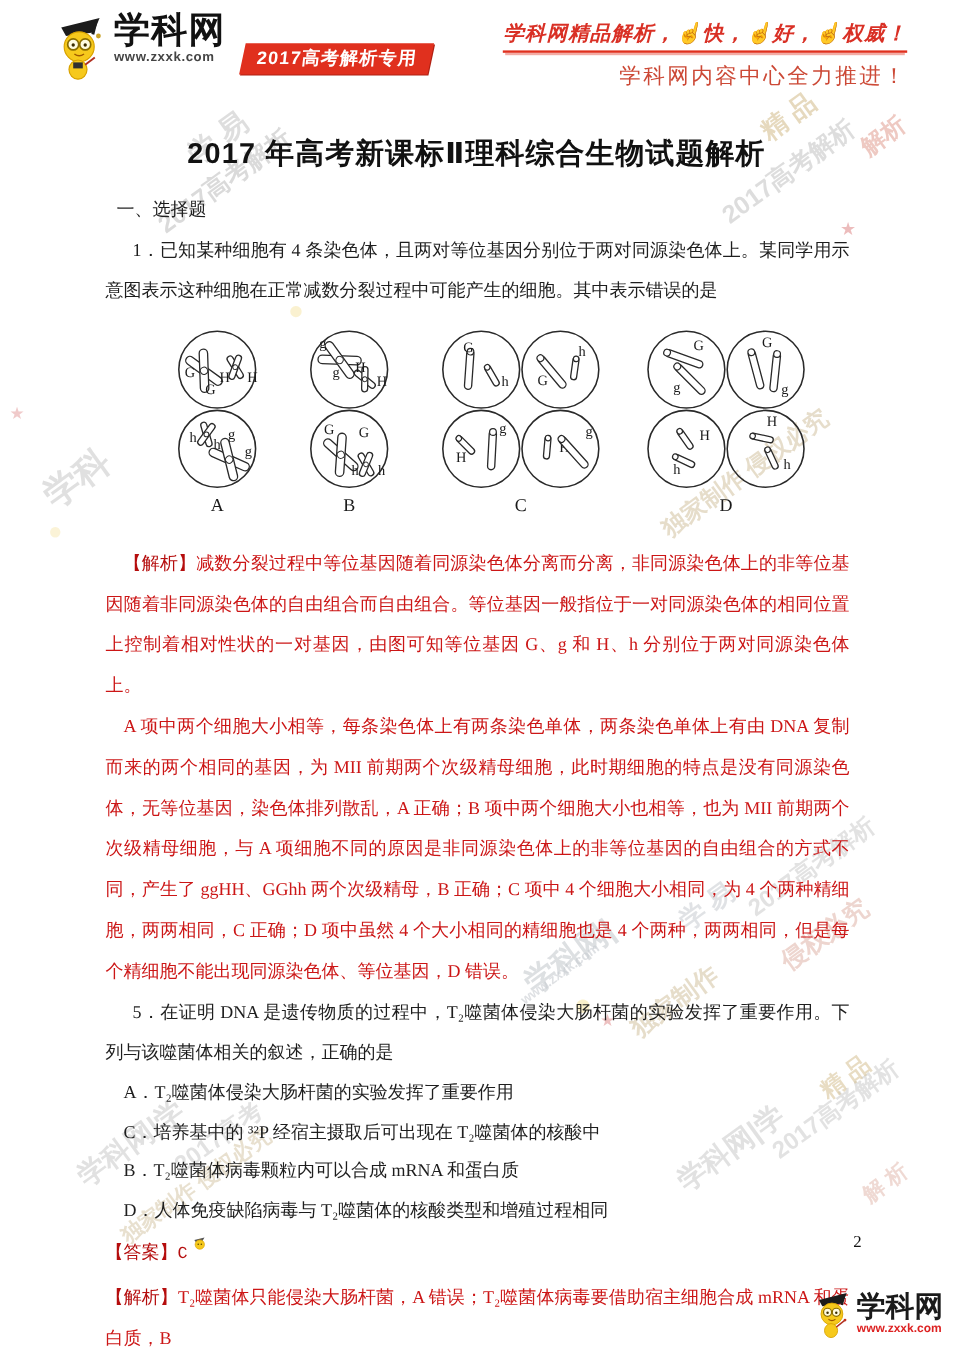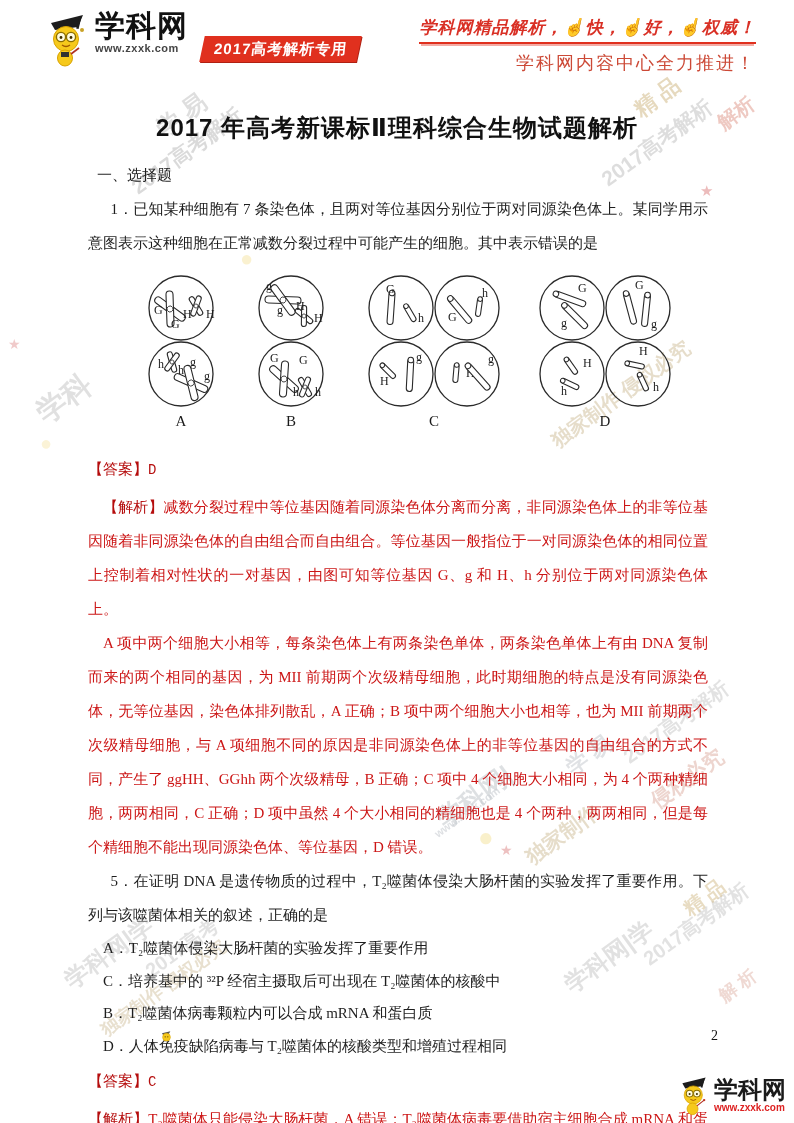--- a/index.html
+++ b/index.html
@@ -122,21 +122,21 @@
       <div class="slogan1">学科网精品解析，☝快，☝好，☝权威！</div>
       <div class="slogan2">学科网内容中心全力推进！</div>
     </div>
   </div>
 
   <h1 class="doc-title">2017 年高考新课标Ⅱ理科综合生物试题解析</h1>
 
   <div class="content">
     <p class="sec">一、选择题</p>
 
-    <p class="ind15">1．已知某种细胞有 7 条染色体，且两对等位基因分别位于两对同源染色体上。某同学用示意图表示这种细胞在正常减数分裂过程中可能产生的细胞。其中表示错误的是</p>
+    <p class="ind15">1．已知某种细胞有 4 条染色体，且两对等位基因分别位于两对同源染色体上。某同学用示意图表示这种细胞在正常减数分裂过程中可能产生的细胞。其中表示错误的是</p>
 
     <div id="diagram-wrap">
       <svg id="diagram" width="580" height="170" viewBox="0 0 580 170">
           <circle cx="57" cy="42" r="32" fill="none" stroke="#2a2a2a" stroke-width="1.3"></circle>
           <circle cx="57" cy="108" r="32" fill="none" stroke="#2a2a2a" stroke-width="1.3"></circle>
           <circle cx="167" cy="42" r="32" fill="none" stroke="#2a2a2a" stroke-width="1.3"></circle>
           <circle cx="167" cy="108" r="32" fill="none" stroke="#2a2a2a" stroke-width="1.3"></circle>
           <circle cx="277" cy="42" r="32" fill="none" stroke="#2a2a2a" stroke-width="1.3"></circle>
           <circle cx="343" cy="42" r="32" fill="none" stroke="#2a2a2a" stroke-width="1.3"></circle>
           <circle cx="277" cy="108" r="32" fill="none" stroke="#2a2a2a" stroke-width="1.3"></circle>
@@ -281,21 +281,20 @@
             <circle cx="0" cy="-8" r="2.3" fill="#fff" stroke="#2a2a2a" stroke-width="1"></circle>
           </g>
           <text x="529" y="125" font-size="12" font-family="&quot;Liberation Serif&quot;,&quot;DejaVu Serif&quot;,serif" fill="#1a1a1a">h</text>
           <text x="57" y="160" font-size="15" text-anchor="middle" font-family="&quot;Liberation Serif&quot;,&quot;DejaVu Serif&quot;,serif" fill="#1a1a1a">A</text>
           <text x="167" y="160" font-size="15" text-anchor="middle" font-family="&quot;Liberation Serif&quot;,&quot;DejaVu Serif&quot;,serif" fill="#1a1a1a">B</text>
           <text x="310" y="160" font-size="15" text-anchor="middle" font-family="&quot;Liberation Serif&quot;,&quot;DejaVu Serif&quot;,serif" fill="#1a1a1a">C</text>
           <text x="481" y="160" font-size="15" text-anchor="middle" font-family="&quot;Liberation Serif&quot;,&quot;DejaVu Serif&quot;,serif" fill="#1a1a1a">D</text>
         </svg>
     </div>
 
-    <p class="ans-line"><span class="marker">【答案】</span><span class="ans-letter">D</span></p>
 
     <p class="red ind1"><span class="marker">【解析】</span><span>减数分裂过程中等位基因随着同源染色体分离而分离，非同源染色体上的非等位基因随着非同源染色体的自由组合而自由组合。等位基因一般指位于一对同源染色体的相同位置上控制着相对性状的一对基因，由图可知等位基因 G、g 和 H、h 分别位于两对同源染色体上。</span></p>
 
     <p class="red ind1">A 项中两个细胞大小相等，每条染色体上有两条染色单体，两条染色单体上有由 DNA 复制而来的两个相同的基因，为 MII 前期两个次级精母细胞，此时期细胞的特点是没有同源染色体，无等位基因，染色体排列散乱，A 正确；B 项中两个细胞大小也相等，也为 MII 前期两个次级精母细胞，与 A 项细胞不同的原因是非同源染色体上的非等位基因的自由组合的方式不同，产生了 ggHH、GGhh 两个次级精母，B 正确；C 项中 4 个细胞大小相同，为 4 个两种精细胞，两两相同，C 正确；D 项中虽然 4 个大小相同的精细胞也是 4 个两种，两两相同，但是每个精细胞不能出现同源染色体、等位基因，D 错误。</p>
 
     <p class="ind15">5．在证明 DNA 是遗传物质的过程中，T₂噬菌体侵染大肠杆菌的实验发挥了重要作用。下列与该噬菌体相关的叙述，正确的是</p>
 
     <p class="opt">A．T₂噬菌体侵染大肠杆菌的实验发挥了重要作用</p>
     <p class="opt">C．培养基中的 ³²P 经宿主摄取后可出现在 T₂噬菌体的核酸中</p>
     <p class="opt">B．T₂噬菌体病毒颗粒内可以合成 mRNA 和蛋白质</p>

